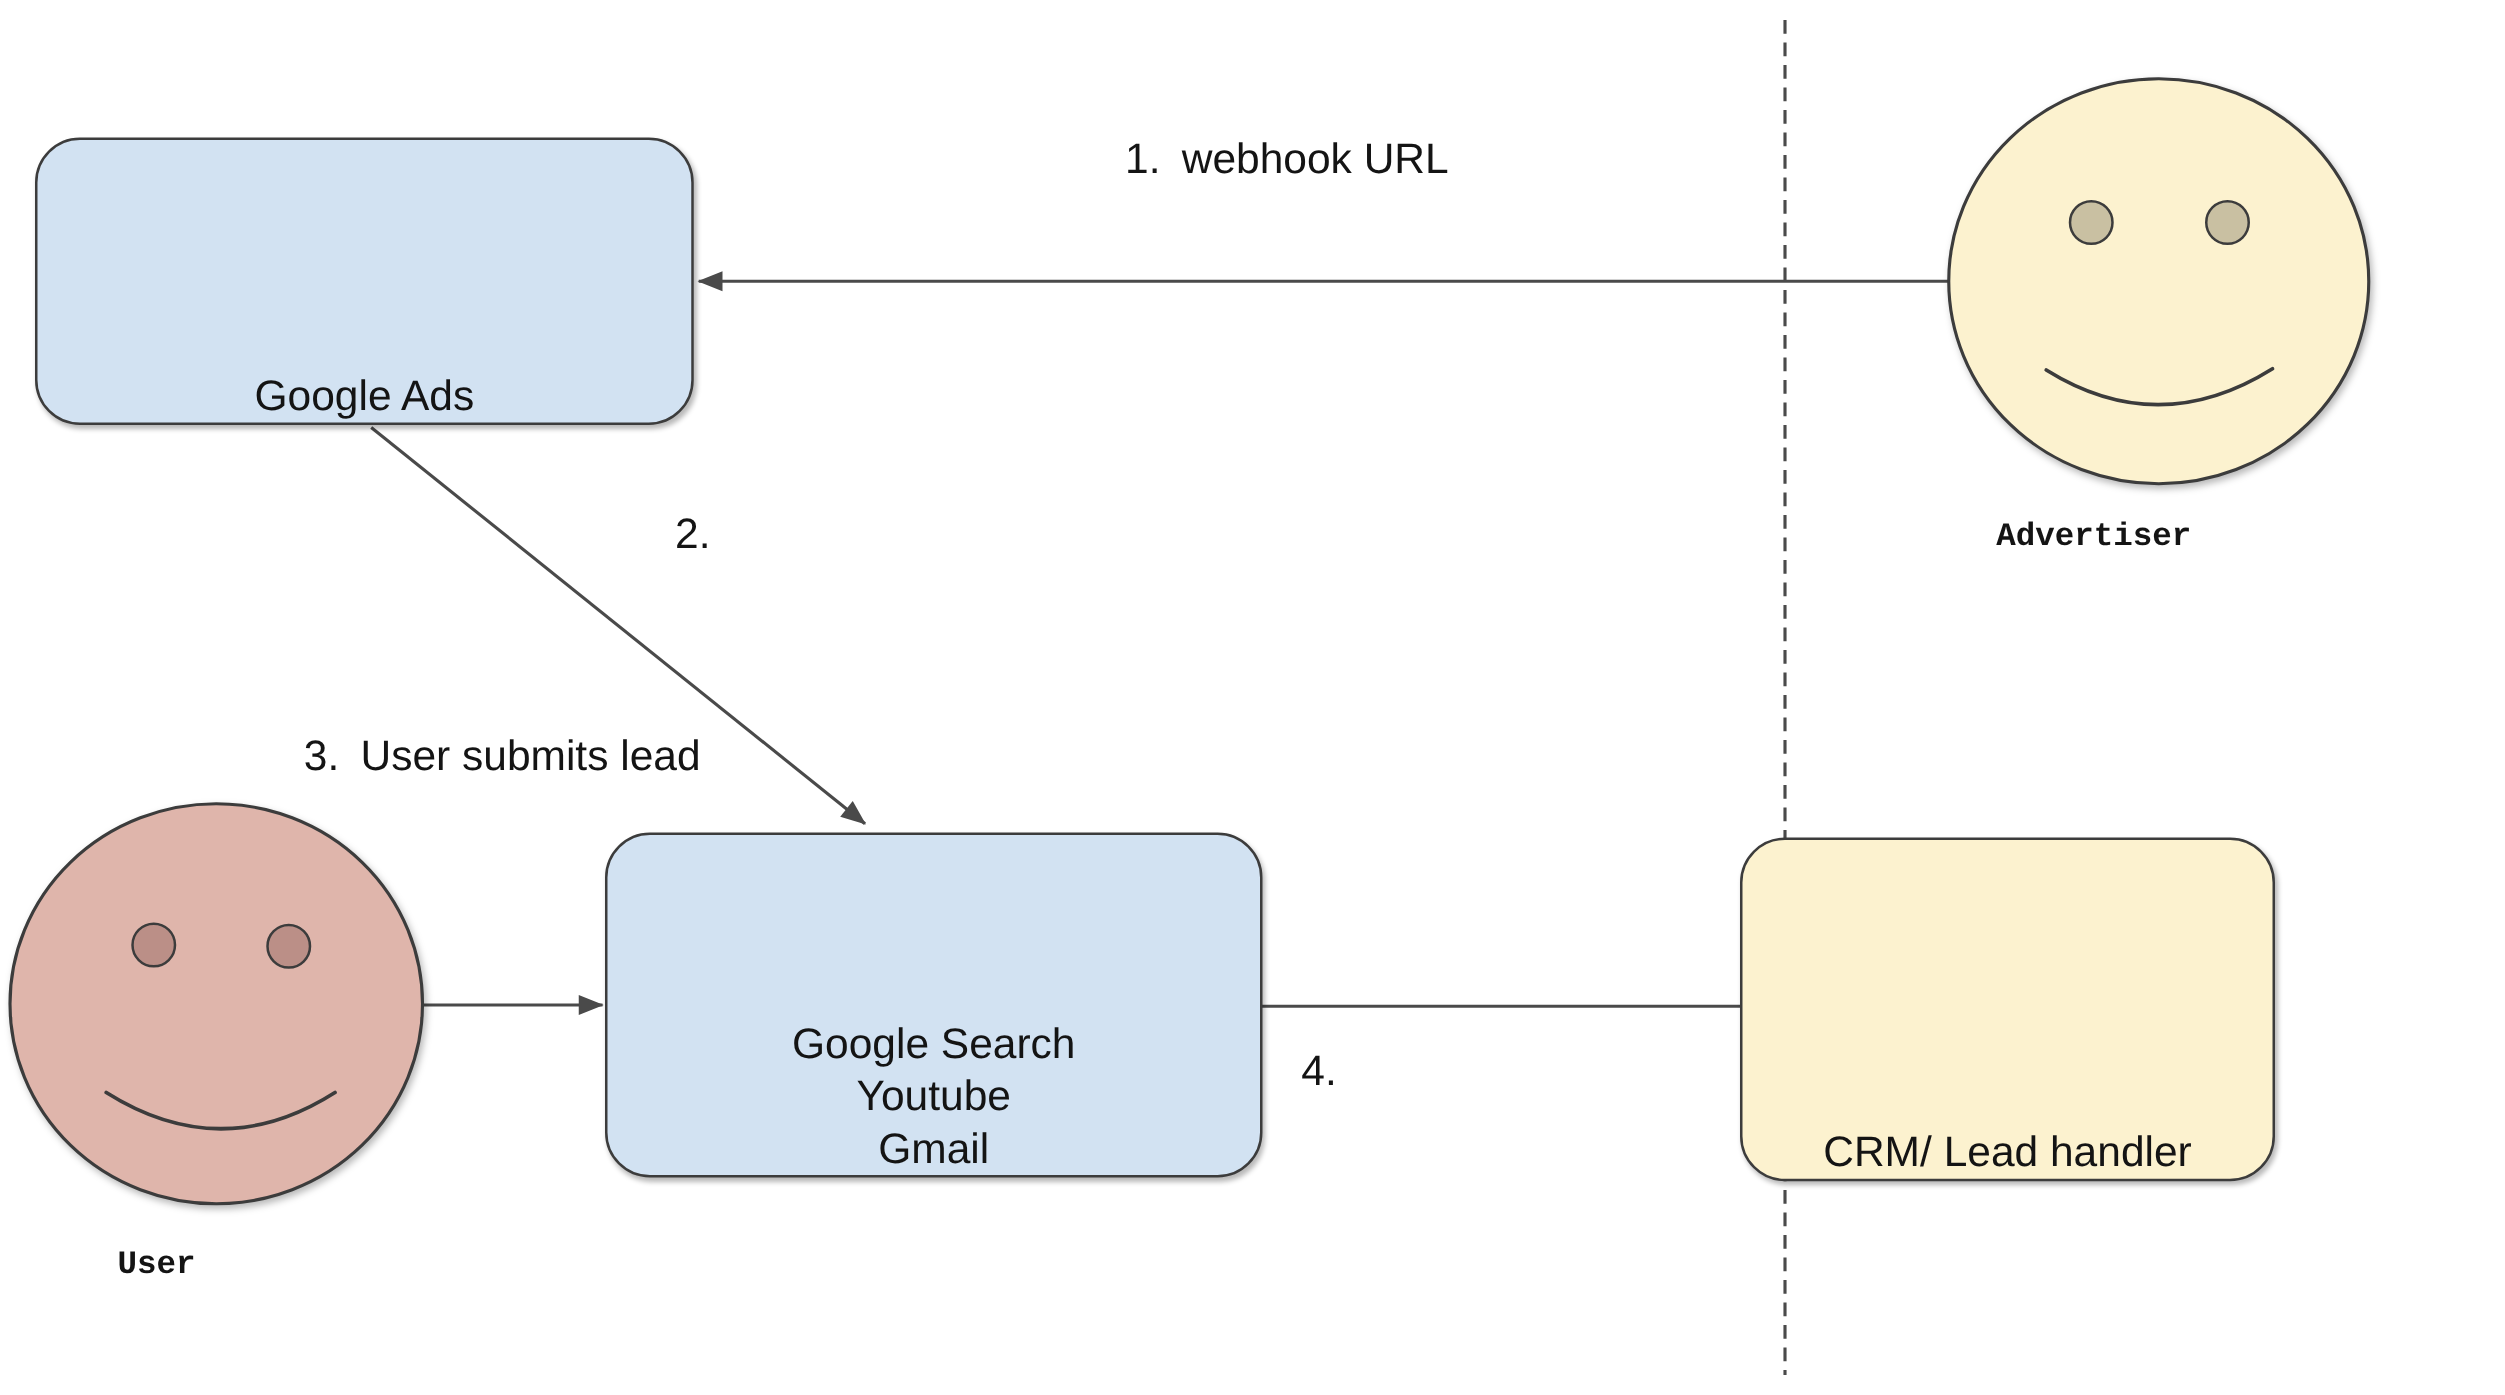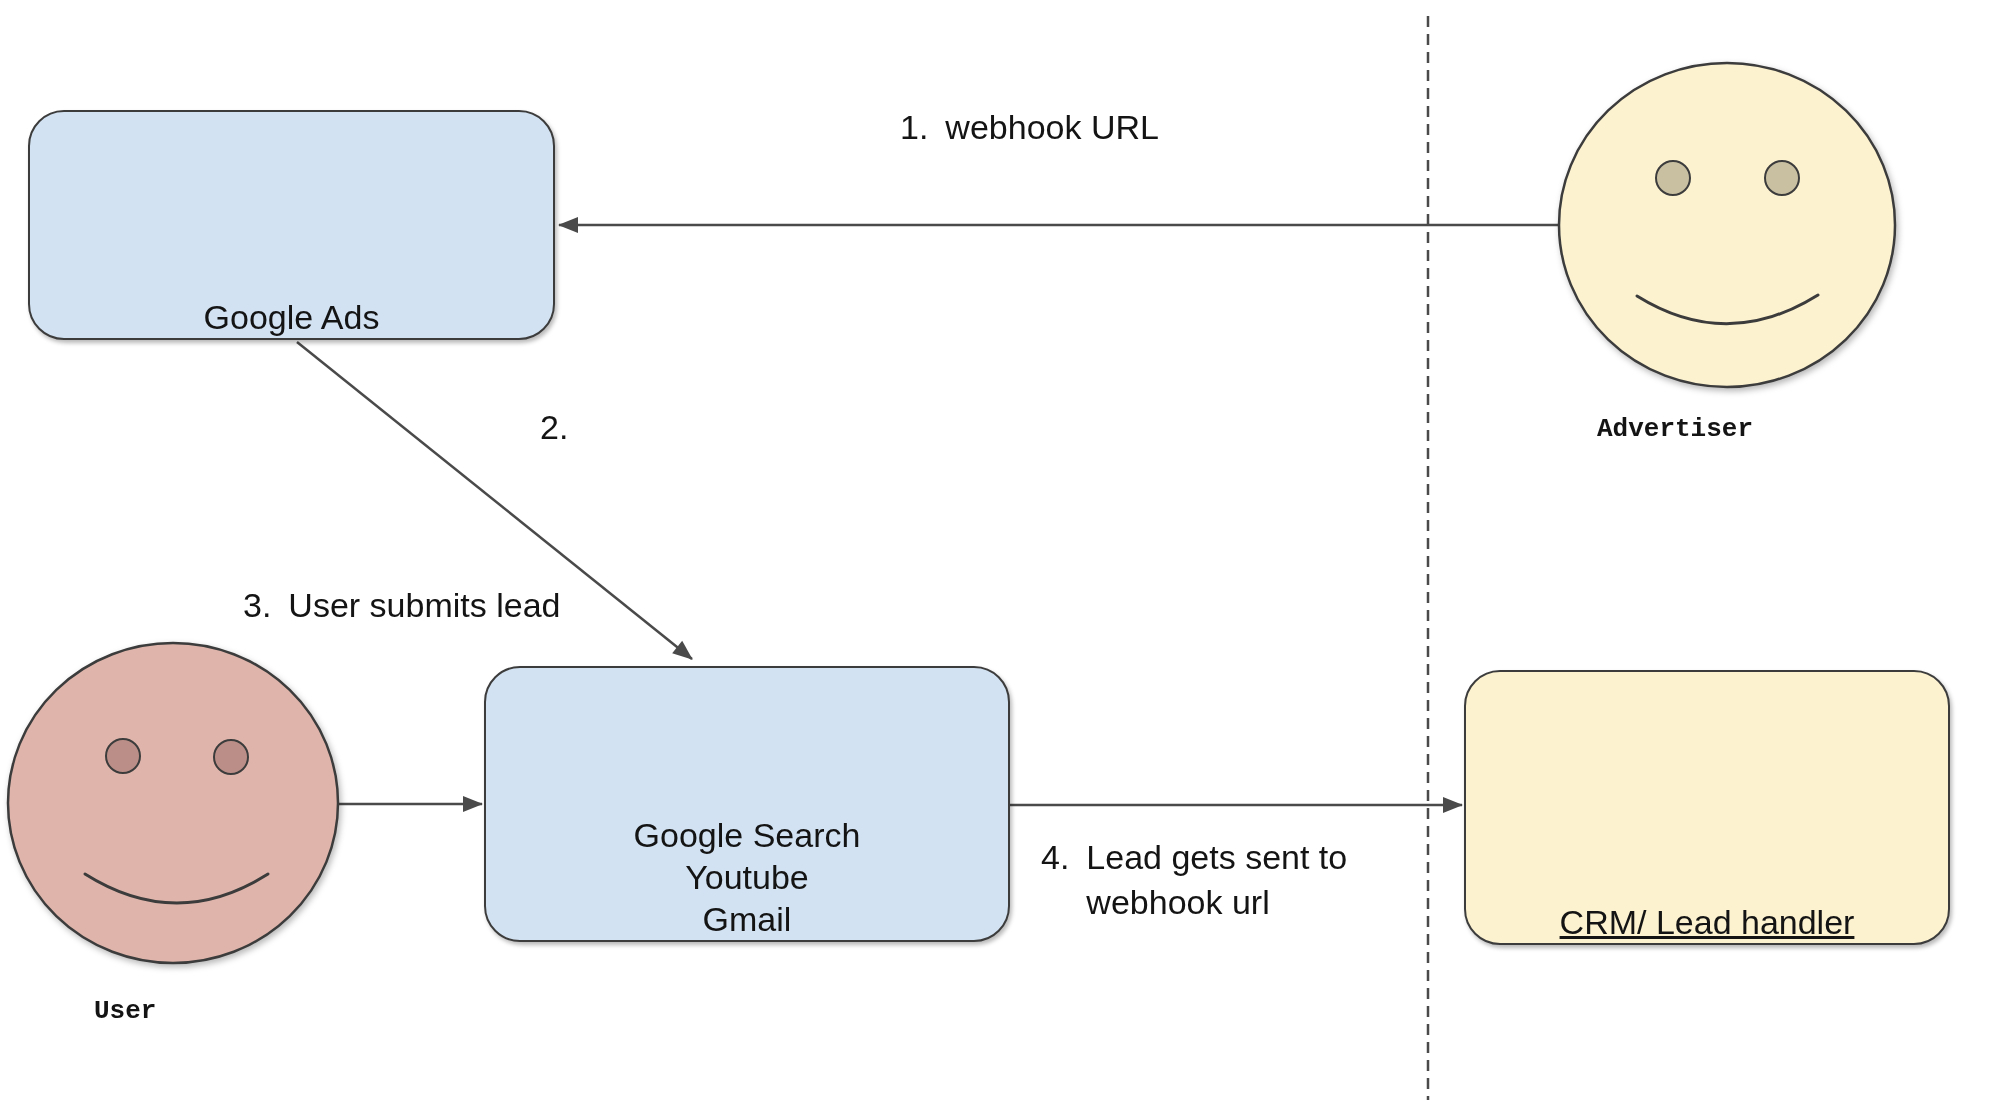--- a/index.html
+++ b/index.html
@@ -43,21 +43,21 @@
     text-align: center;
     font-size: 34px;
     line-height: 42px;
     box-sizing: border-box;
   }
   .box-blue   { background: var(--box-blue, #d2e2f2); }
   .box-yellow { background: var(--box-yellow, #fcf2cf); }
 
   #google-ads-box { left: 28px;   top: 110px; width: 527px; height: 230px; }
   #platforms-box  { left: 484px;  top: 666px; width: 526px; height: 276px; }
-  #crm-box        { left: 1464px; top: 670px; width: 486px; height: 275px; text-decoration: underline; }
+  #crm-box        { left: 1392px; top: 670px; width: 428px; height: 275px; }
 
   
   .step-label {
     position: absolute;
     z-index: 3;
     display: flex;
     gap: 17px;
     font-size: 34px;
     line-height: 45px;
     white-space: nowrap;
@@ -139,22 +139,18 @@
     <span>2.</span>
   </div>
 
   <div class="step-label" id="step3-label">
     <span>3.</span>
     <div>User submits lead</div>
   </div>
 
   <div class="step-label" id="step4-label">
     <span>4.</span>
-    <div>
-      <div>Lead gets sent to</div>
-      <div>webhook url</div>
-    </div>
   </div>
 
   <div class="actor-label" id="user-label">User</div>
   <div class="actor-label" id="advertiser-label">Advertiser</div>
 
 </div>
 
 </body></html>

